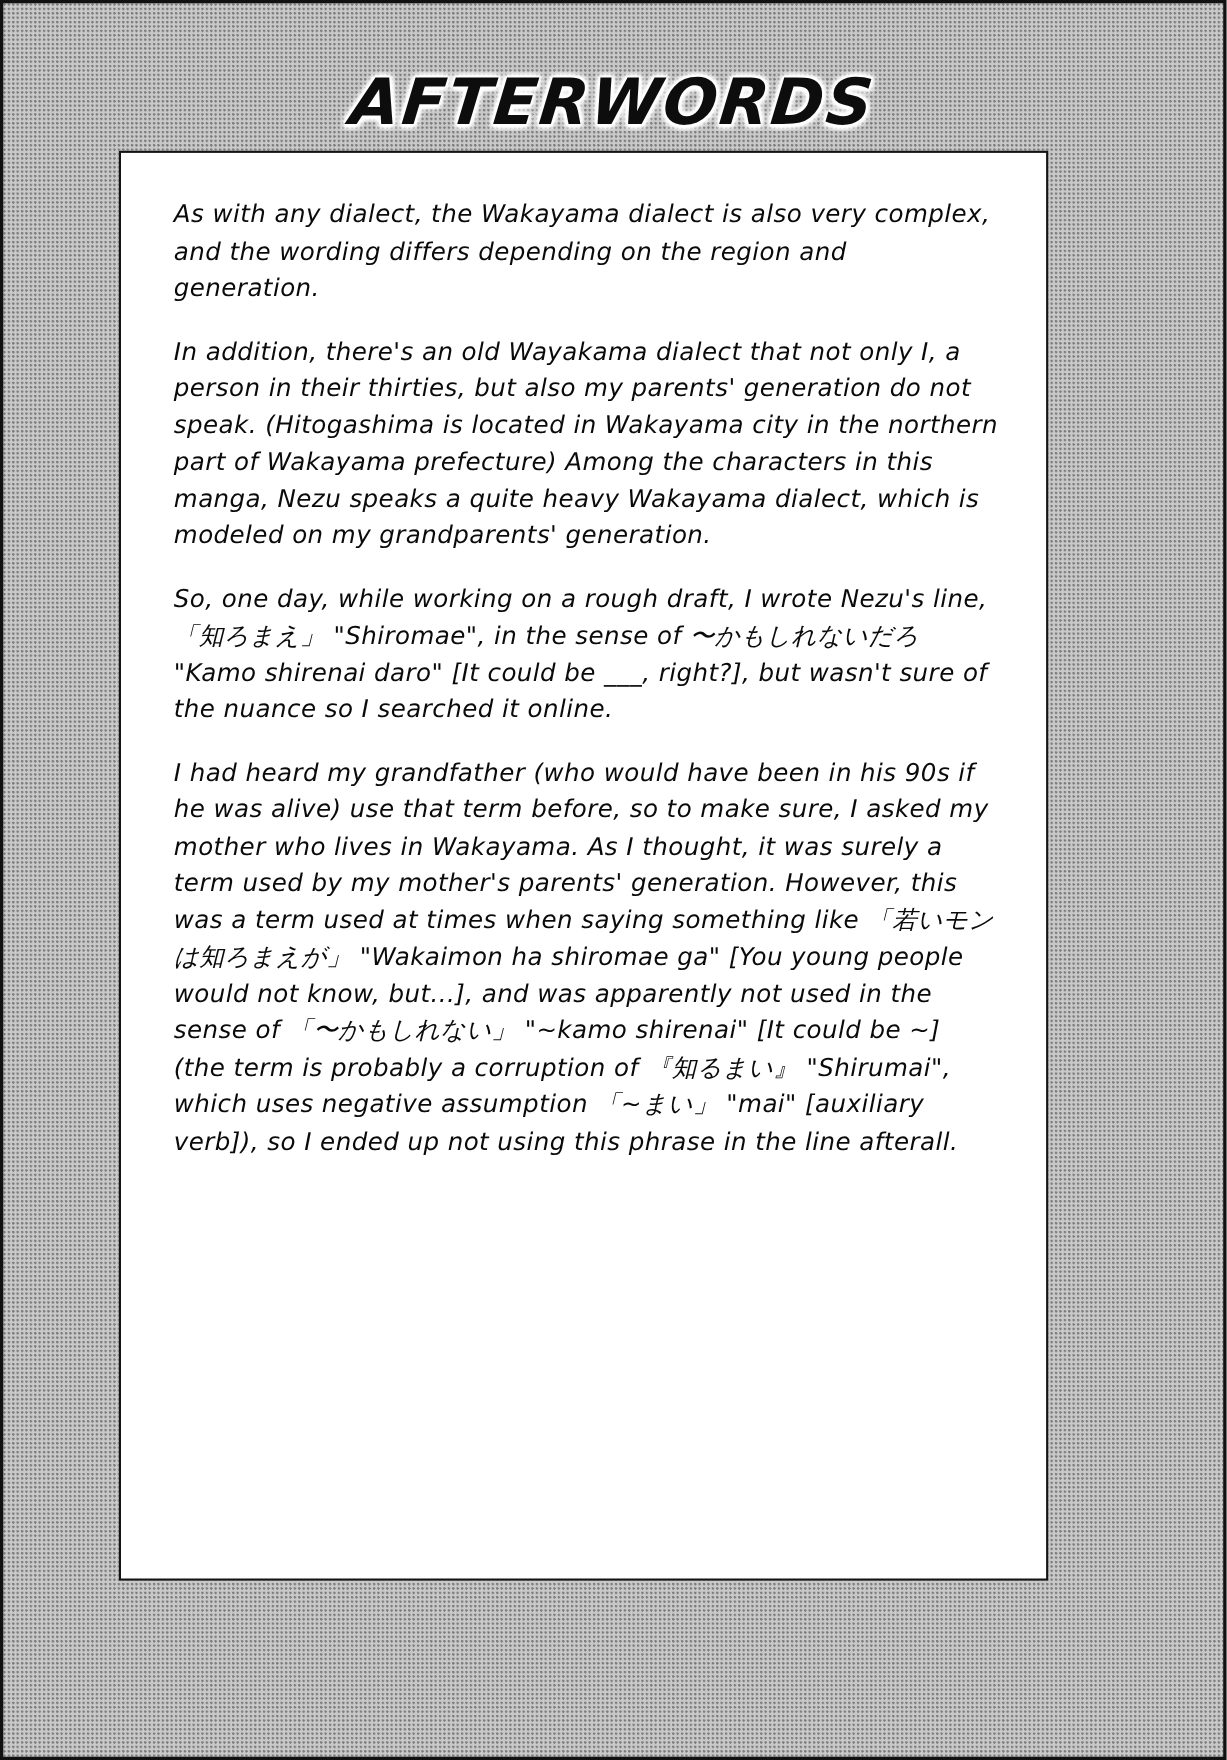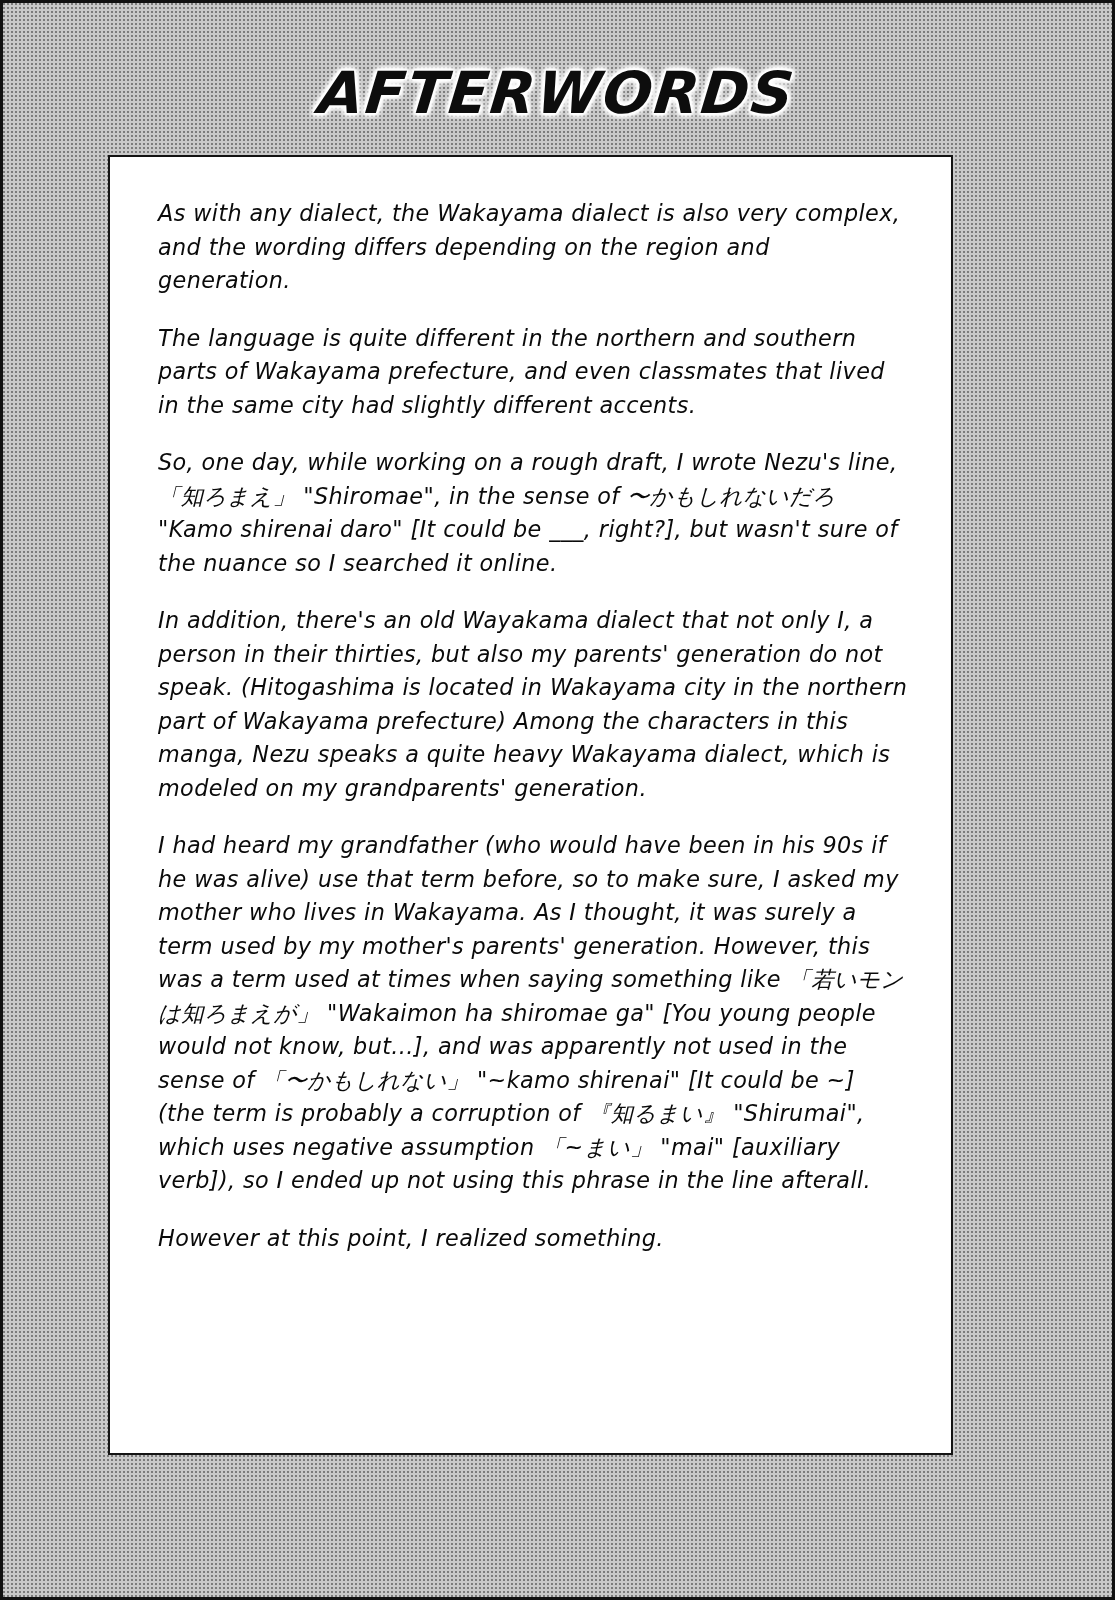--- a/index.html
+++ b/index.html
@@ -48,21 +48,21 @@
       -2px 0 2px #ffffff,  2px 0 2px #ffffff,
       0 -2px 2px #ffffff,  0 2px 2px #ffffff,
       -3px -3px 4px #ffffff, 3px 3px 4px #ffffff,
       -3px 3px 4px #ffffff, 3px -3px 4px #ffffff;
   }
 
   
   .panel {
     position: absolute;
     left: 105px;
-    top: 152px;
+    top: 134px;
     width: 845px;
     height: 1300px;
     background: #ffffff;
     border: 2px solid #141414;
     box-sizing: border-box;
     padding: 40px 42px 30px 48px;
     overflow: hidden;
   }
 
   .para {
@@ -83,20 +83,18 @@
 <body>
 
 <div class="page">
 
   <div class="title-wrap">
     <div class="title">AFTERWORDS</div>
   </div>
 
   <div class="panel">
     <p class="para">As with any dialect, the Wakayama dialect is also very complex, and the wording differs depending on the region and generation.</p>
-    <p class="para">The language is quite different in the northern and southern parts of Wakayama prefecture, and even classmates that lived in the same city had slightly different accents.</p>
+    <p class="para">In addition, there's an old Wayakama dialect that not only I, a person in their thirties, but also my parents' generation do not speak. (Hitogashima is located in Wakayama city in the northern part of Wakayama prefecture) Among the characters in this manga, Nezu speaks a quite heavy Wakayama dialect, which is modeled on my grandparents' generation.</p>
     <p class="para">So, one day, while working on a rough draft, I wrote Nezu's line, 「知ろまえ」 "Shiromae", in the sense of 〜かもしれないだろ "Kamo shirenai daro" [It could be ___, right?], but wasn't sure of the nuance so I searched it online.</p>
-    <p class="para">In addition, there's an old Wayakama dialect that not only I, a person in their thirties, but also my parents' generation do not speak. (Hitogashima is located in Wakayama city in the northern part of Wakayama prefecture) Among the characters in this manga, Nezu speaks a quite heavy Wakayama dialect, which is modeled on my grandparents' generation.</p>
     <p class="para">I had heard my grandfather (who would have been in his 90s if he was alive) use that term before, so to make sure, I asked my mother who lives in Wakayama. As I thought, it was surely a term used by my mother's parents' generation. However, this was a term used at times when saying something like 「若いモンは知ろまえが」 "Wakaimon ha shiromae ga" [You young people would not know, but...], and was apparently not used in the sense of 「〜かもしれない」 "~kamo shirenai" [It could be ~] (the term is probably a corruption of 『知るまい』 "Shirumai", which uses negative assumption 「~まい」 "mai" [auxiliary verb]), so I ended up not using this phrase in the line afterall.</p>
-    <p class="para">However at this point, I realized something.</p>
   </div>
 
 </div>
 
 </body></html>

